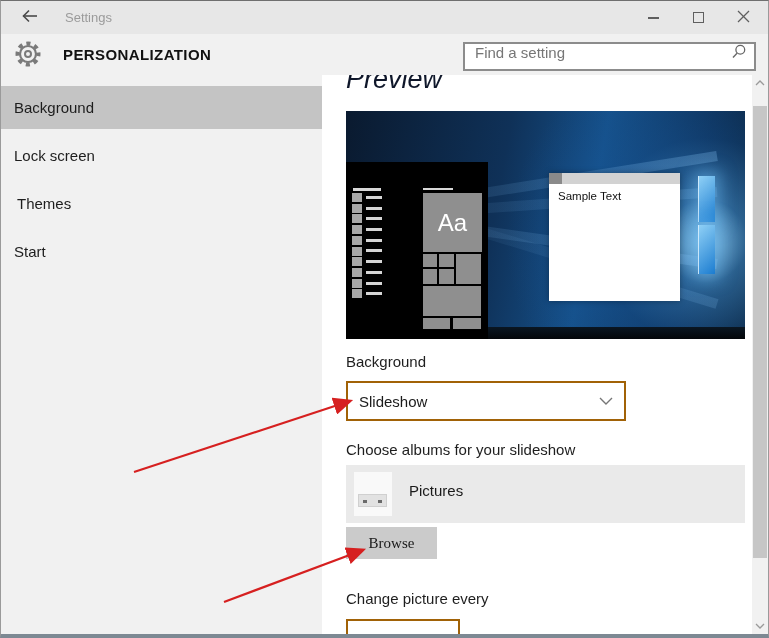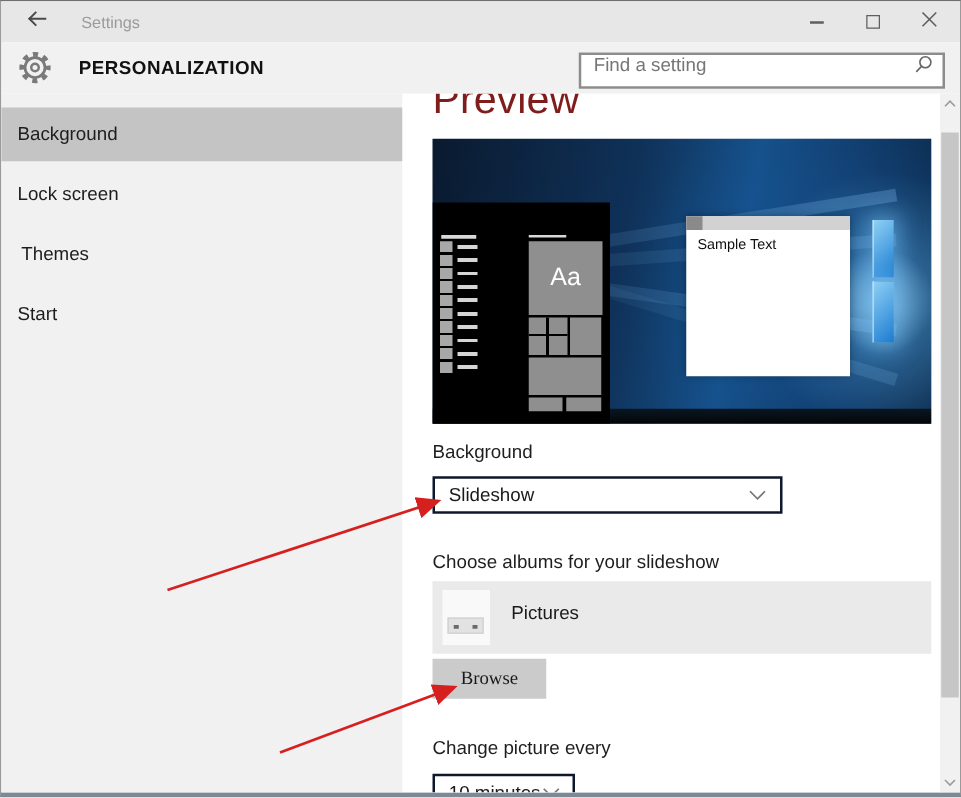--- a/index.html
+++ b/index.html
@@ -25,24 +25,24 @@
   .search svg { margin-right:7px; flex:0 0 auto; }
   
   .sidebar { position:absolute; left:0; top:74px; width:321px; height:559px; background:#f1f1f1; }
   .side-item { position:absolute; left:0; width:100%; height:43px; display:flex; align-items:center; padding-left:13px; font-size:15px; color:#1d1d1d; cursor:pointer; }
   .side-item.selected { background:#c4c4c4; }
   .side-item:nth-of-type(1){ top:11px; } .side-item:nth-of-type(2){ top:59px; }
   .side-item:nth-of-type(3){ top:107px;padding-left:16px; } .side-item:nth-of-type(4){ top:155px; }
   .side-item:nth-of-type(5){ top:203px;text-decoration:underline; }
   
   .content { position:absolute; left:321px; top:74px; width:431px; height:559px; background:#fff; overflow:hidden; }
-  .preview-title { position:absolute; left:24px; top:-13px; font-size:33px; font-weight:normal; color:#7f1d1d; line-height:34px; }
+  .preview-title { position:absolute; left:24px; top:-13px; font-size:27px; font-weight:normal; color:#0f172a; line-height:34px;font-style:italic; }
   .field-label { position:absolute; left:24px; font-size:15px; color:#1e1e1e; }
   .lbl-bg { top:278px; } .lbl-albums { top:366px;text-align:center; } .lbl-change { top:515px; }
-  .select { position:absolute; left:24px; height:30px; background:#fff; border:2px solid #0f172a; display:flex; align-items:center; font-size:15px; color:#1a1a1a; cursor:pointer; }
+  .select { position:absolute; left:24px; height:40px; background:#fff; border:2px solid #a16207; display:flex; align-items:center; font-size:15px; color:#1a1a1a; cursor:pointer; }
   .select span { padding-left:11px; }
   .select svg { position:absolute; right:11px; top:50%; margin-top:-4px; }
   .select-bg { top:306px; width:280px; }
   .select-change { top:544px; width:114px; }
   .select-change svg { right:10px; }
   .album-row { position:absolute; left:24px; top:390px; width:399px; height:58px; background:#eaeaea; cursor:pointer; }
   .thumb { position:absolute; left:8px; top:7px; width:38px; height:44px; background:#f9f9f9; }
   .thumb-photo { position:absolute; left:4px; top:22px; width:29px; height:13px; background:#e2e2e2; border:1px solid #d0d0d0; }
   .thumb-mark { position:absolute; width:4px; height:3px; background:#6a6a6a; top:5px; }
   .thumb-mark.m1 { left:4px; } .thumb-mark.m2 { left:19px; }
@@ -64,21 +64,21 @@
                border-left:1px solid rgba(225,243,255,.85); box-shadow:0 0 16px 5px rgba(110,185,240,.55); }
   .logo-pane.p1 { top:65px; height:46px; } .logo-pane.p2 { top:114px; height:49px; }
   .startmenu { position:absolute; left:0; top:51px; width:142px; height:177px; background:#000; z-index:4; }
   .sm-line-l { position:absolute; left:7px; top:26px; width:28px; height:3px; background:#d8d8d8; }
   .sm-icons { position:absolute; left:6px; top:31px; width:10px; height:107px;
               background:repeating-linear-gradient(to bottom,#a8a8a8 0 9px, transparent 9px 10.7px); }
   .sm-lines { position:absolute; left:20px; top:34px; width:16px; height:107px;
               background:repeating-linear-gradient(to bottom,#d5d5d5 0 3px, transparent 3px 10.7px); }
   .sm-line-r { position:absolute; left:77px; top:26px; width:30px; height:2px; background:#d8d8d8; }
   .sm-tile { position:absolute; background:#8f8f8f; }
-  .sm-aa { left:77px; top:31px; width:59px; height:59px; display:flex; align-items:center; justify-content:center; color:#fff; font-size:20px; }
+  .sm-aa { left:77px; top:31px; width:59px; height:59px; display:flex; align-items:center; justify-content:center; color:#fff; font-size:24px; }
   .sm-quad { left:77px; top:92px; width:31px; height:30px;
              background-color:#8f8f8f;
              background-image:linear-gradient(to right, transparent 14px, #000 14px 16px, transparent 16px),
                               linear-gradient(to bottom, transparent 13px, #000 13px 15px, transparent 15px); }
   .sm-med  { left:110px; top:92px; width:25px; height:30px; }
   .sm-wide { left:77px; top:124px; width:58px; height:30px; }
   .sm-s1 { left:77px; top:156px; width:27px; height:11px; }
   .sm-s2 { left:107px; top:156px; width:28px; height:11px; }
   .samplewin { position:absolute; left:203px; top:62px; width:131px; height:128px; background:#fff; z-index:5; box-shadow:0 0 6px rgba(0,0,0,.35); }
   .sw-titlebar { position:absolute; left:0; top:0; width:100%; height:11px; background:#d2d2d2; }

